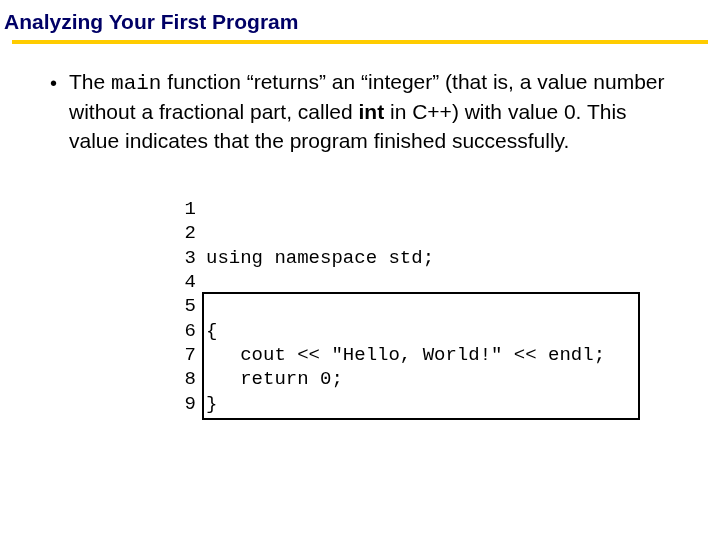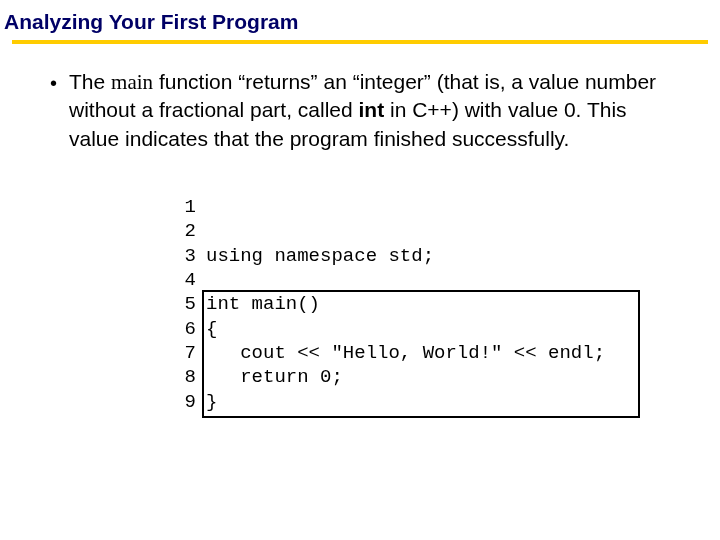--- a/index.html
+++ b/index.html
@@ -41,21 +41,21 @@
       line-height: 1.35;
       margin-top: 2px;
     }
     .para {
       font-size: 21px;
       color: #000;
       line-height: 1.35;
       font-family: Arial, Helvetica, sans-serif;
     }
     .mono {
-      font-family: Liberation Serif, serif;
+      font-family: Liberation Mono, monospace;
     }
     .bold {
       font-weight: bold;
       margin-top: 19px;
     }
     .code-area {
       margin-top: 42px;
       margin-left: 122px;
       position: relative;
       font-family: "Courier New", Courier, monospace;
@@ -96,21 +96,21 @@
     <p class="para">
       <span>The </span><span class="mono">main</span><span> function “returns” an “integer” (that is, a value number without a fractional part, called </span><span class="bold">int</span><span> in C++) with value 0. This value indicates that the program finished successfully.</span>
     </p>
   </div>
 
   <div class="code-area">
     <div class="code-line"><span class="lineno">1</span></div>
     <div class="code-line"><span class="lineno">2</span><span class="code-text"></span></div>
     <div class="code-line"><span class="lineno">3</span><span class="code-text">using namespace std;</span></div>
     <div class="code-line"><span class="lineno">4</span><span class="code-text"></span></div>
-    <div class="code-line"><span class="lineno">5</span><span class="code-text">int main()</span></div>
+    <div class="code-line"><span class="lineno">5</span></div>
     <div class="code-line"><span class="lineno">6</span><span class="code-text">{</span></div>
     <div class="code-line"><span class="lineno">7</span><span class="code-text">   cout &lt;&lt; "Hello, World!" &lt;&lt; endl;</span></div>
     <div class="code-line"><span class="lineno">8</span><span class="code-text">   return 0;</span></div>
     <div class="code-line"><span class="lineno">9</span><span class="code-text">}</span></div>
 
     <div class="highlight-box" style="left:30px; top:95px; width:438px; height:128px;"></div>
   </div>
 </div>
 
 </body></html>

